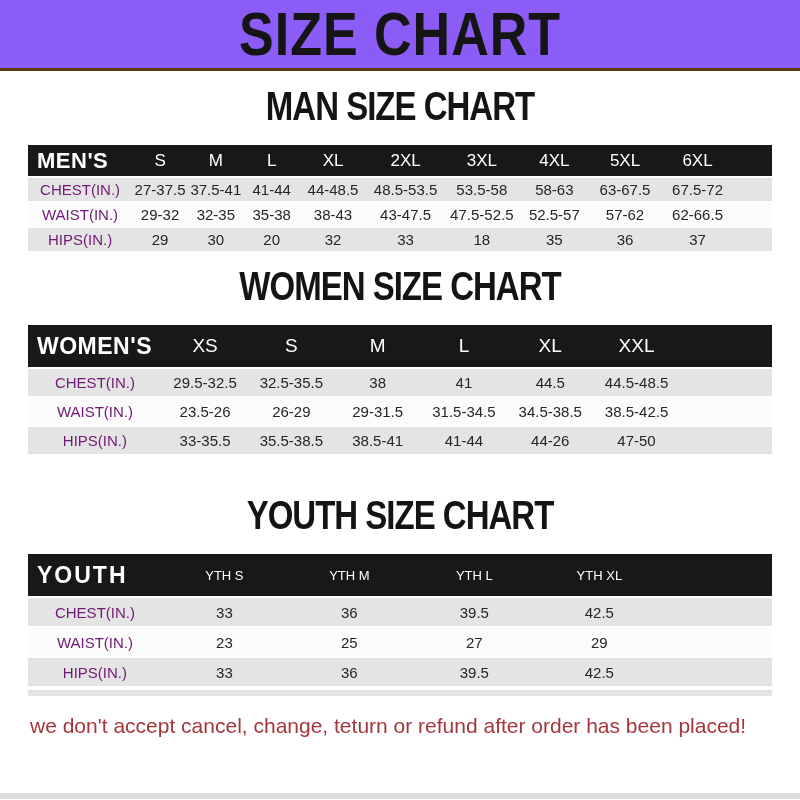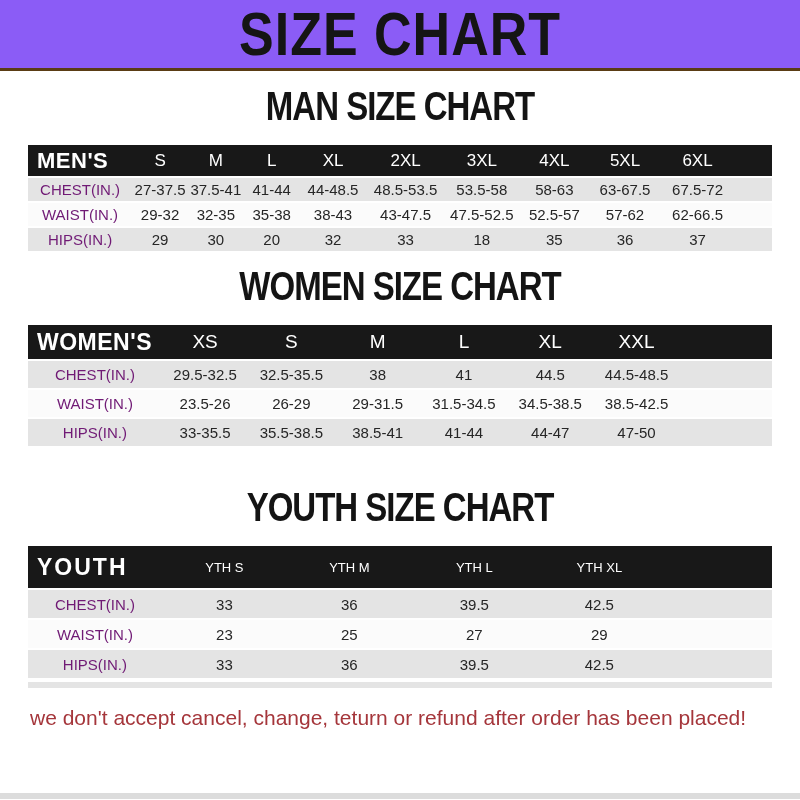--- a/index.html
+++ b/index.html
@@ -45,21 +45,21 @@
   thead th{
     background:#181818;color:#ffffff;
     font-weight:normal;text-align:center;vertical-align:middle;
     padding:0;overflow:hidden;white-space:nowrap;
   }
   th.corner{
     text-align:left;padding-left:9px;font-weight:800;letter-spacing:0.5px;
   }
   .tbl-men thead th{height:31px;font-size:17px;}
   .tbl-men th.corner{font-size:22px;}
-  .tbl-women thead th{height:34px;font-size:19px;}
+  .tbl-women thead th{height:42px;font-size:19px;}
   .tbl-women th.corner{font-size:23px;}
   .tbl-youth thead th{height:42px;font-size:13px;}
   .tbl-youth th.corner{font-size:23px;letter-spacing:2px;}
   tbody td{
     text-align:center;vertical-align:middle;color:#262626;
     padding:0;overflow:hidden;white-space:nowrap;
   }
   tbody td.rowlabel{color:#701a75;}
   tbody tr:nth-child(odd) td{background:#E4E4E4;}
   tbody tr:nth-child(even) td{background:#FBFBFB;}
@@ -207,21 +207,21 @@
           <td>34.5-38.5</td>
           <td>38.5-42.5</td>
           <td class="spacer"></td>
         </tr>
         <tr>
           <td class="rowlabel">HIPS(IN.)</td>
           <td>33-35.5</td>
           <td>35.5-38.5</td>
           <td>38.5-41</td>
           <td>41-44</td>
-          <td>44-47</td>
+          <td>44-26</td>
           <td>47-50</td>
           <td class="spacer"></td>
         </tr>
       </tbody>
     </table>
   </div>
 
 <h2 class="section-heading h-youth">
   <span class="hd">YOUTH SIZE CHART</span>
 </h2>

